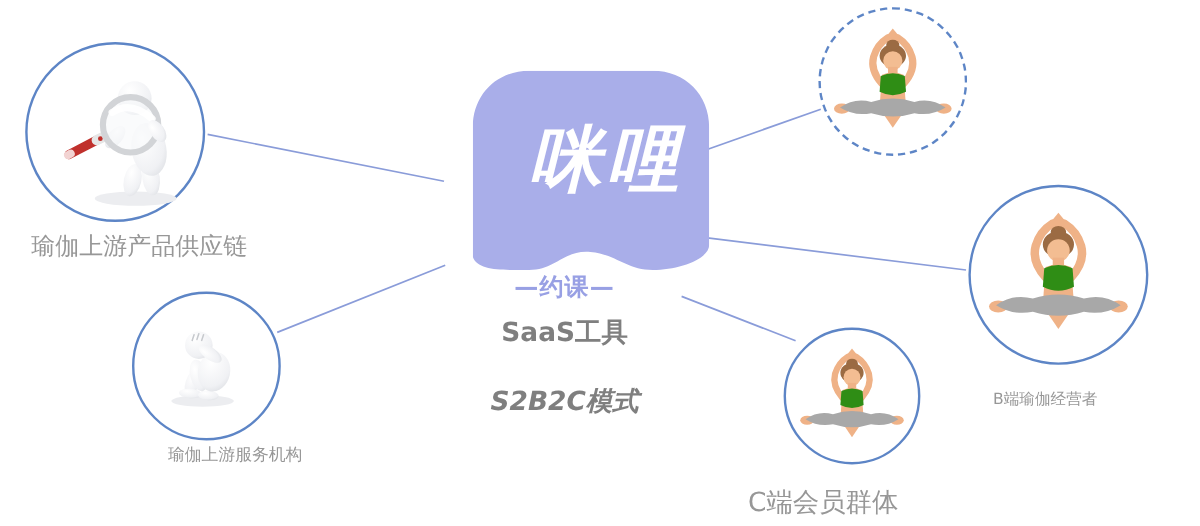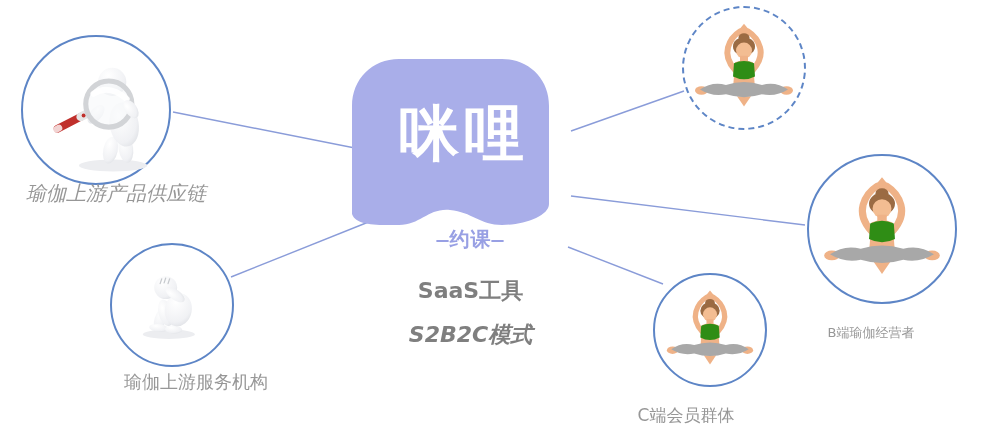--- a/index.html
+++ b/index.html
@@ -23,40 +23,40 @@
   }
   .c1{left:21px;top:35px;width:150px;height:150px;}
   .c2{left:110px;top:243px;width:124px;height:124px;}
   .c3{left:682px;top:6px;width:124px;height:124px;border-style:dashed;}
   .c4{left:807px;top:154px;width:150px;height:150px;}
   .c5{left:653px;top:273px;width:114px;height:114px;}
   .node-label{
     position:absolute;z-index:2;text-align:center;white-space:nowrap;
     color:var(--label);
   }
-  .l1{left:16px;top:180px;width:200px;font-size:20px;font-style:italic;}
-  .l2{left:96px;top:370px;width:200px;font-size:18px;}
+  .l1{left:16px;top:192px;width:200px;font-size:20px;}
+  .l2{left:96px;top:370px;width:200px;font-size:14px;}
   .l3{left:650px;top:138px;width:170px;font-size:17px;}
   .l4{left:786px;top:324px;width:170px;font-size:13px;}
-  .l5{left:611px;top:404px;width:150px;font-size:17px;}
-  .logo-card{position:absolute;left:352px;top:59px;width:224px;height:168px;z-index:2;}
+  .l5{left:611px;top:404px;width:150px;font-size:22px;}
+  .logo-card{position:absolute;left:394px;top:59px;width:224px;height:168px;z-index:2;font-style:italic;}
   .logo-card svg{position:absolute;left:0;top:0;}
   .logo-text{
     position:absolute;left:0;top:44px;width:100%;text-align:center;
     color:#ffffff;font-size:60px;font-weight:700;letter-spacing:5px;line-height:1;
   }
   .logo-subtitle{
     position:absolute;left:372px;top:226px;width:197px;z-index:2;text-align:center;
-    color:var(--subtitle);font-size:20px;font-weight:600;letter-spacing:1px;white-space:nowrap;font-family:Liberation Mono, monospace;
+    color:var(--subtitle);font-size:20px;font-weight:600;letter-spacing:1px;white-space:nowrap;
   }
   .tagline{
     position:absolute;left:372px;width:197px;z-index:2;text-align:center;
     color:var(--tagline);font-size:22px;font-weight:700;white-space:nowrap;
   }
-  .t1{top:276px;}
+  .t1{top:262px;}
   .t2{top:320px;font-style:italic;}
   .hidden-defs{position:absolute;width:0;height:0;overflow:hidden;}
 </style>
 </head>
 <body>
 
 <div class="canvas">
 
   <svg class="hidden-defs" aria-hidden="true">
     <defs>

